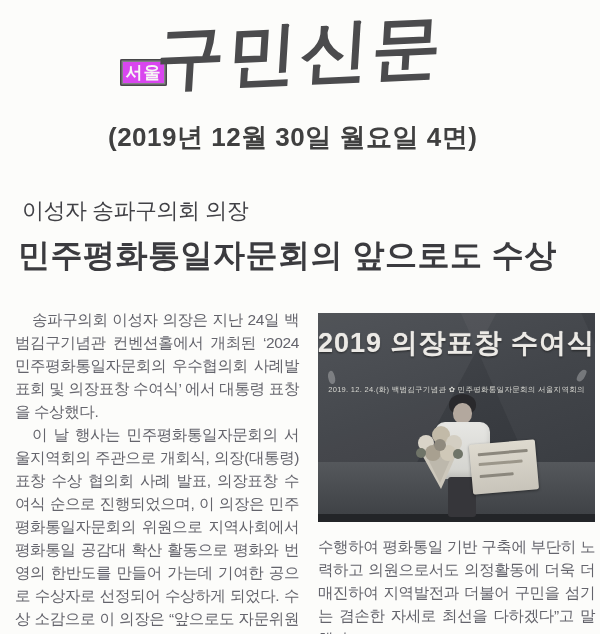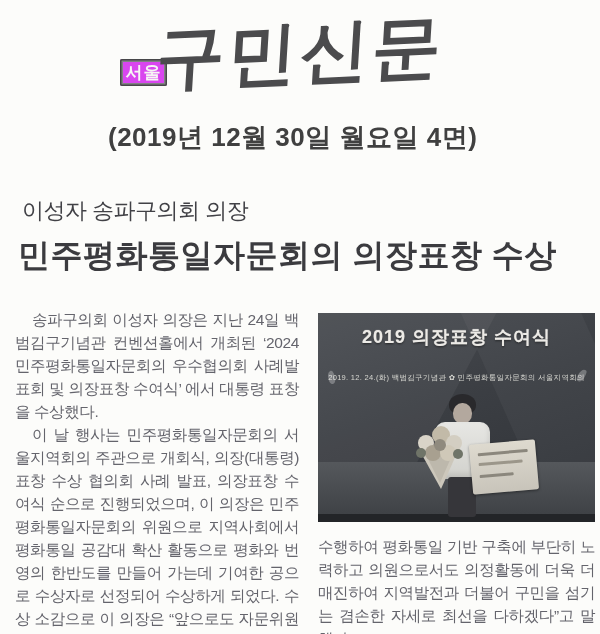--- a/index.html
+++ b/index.html
@@ -61,26 +61,26 @@
   .photo {
     position:relative; width:277px; height:209px; margin:5px 0 0 0;
     background:linear-gradient(160deg,#484b50 0%, #3b3e43 45%, #2f3237 100%);
     overflow:hidden;
   }
   .photo-streak { position:absolute; background:rgba(255,255,255,0.05); }
   .s1 { width:160px; height:300px; left:-40px; top:-60px; transform:rotate(28deg); }
   .s2 { width:110px; height:300px; right:-30px; top:-40px; transform:rotate(-24deg); background:rgba(255,255,255,0.04); }
   .banner-title {
     position:absolute; top:12px; left:0; right:0; text-align:center;
-    font-size:18px; font-weight:800; color:#eceae6; letter-spacing:1px;
+    font-size:27px; font-weight:800; color:#eceae6; letter-spacing:1px;
     text-shadow:0 1px 2px rgba(0,0,0,0.65), 0 0 1px #ffffff;
     white-space:nowrap;
   }
   .banner-sub {
-    position:absolute; top:60px; left:0; right:0; text-align:center;
+    position:absolute; top:72px; left:0; right:0; text-align:center;
     font-size:7.5px; color:#d8d8d2; letter-spacing:0.3px; white-space:nowrap;
   }
   .leaf { position:absolute; width:7px; height:13px; background:rgba(255,255,255,0.28);
           border-radius:70% 30% 60% 40%; }
   .leaf-left  { left:10px;  top:58px; transform:rotate(-20deg); }
   .leaf-right { right:10px; top:56px; transform:rotate(25deg); }
 
   .photo-floor {
     position:absolute; left:0; right:0; bottom:0; height:60px;
     background:linear-gradient(#55585c,#3c3f43);
@@ -125,21 +125,21 @@
 <div class="page">
 
   <header>
     <span class="seoul-badge">서울</span>
     <h1 class="masthead-title">구민신문</h1>
   </header>
 
   <div class="dateline">(2019년  12월  30일  월요일  4면)</div>
 
   <div class="kicker">이성자 송파구의회 의장</div>
-  <h2 class="headline">민주평화통일자문회의 의장표창 수상</h2>
+  <h2 class="headline">민주평화통일자문회의 앞으로도 수상</h2>
 
   <div class="article-body">
 
     <div class="col-left">
       <p class="body-p">송파구의회 이성자 의장은 지난 24일 백범김구기념관 컨벤션홀에서 개최된 ‘2024 민주평화통일자문회의 우수협의회 사례발표회 및 의장표창 수여식’ 에서 대통령 표창을 수상했다.</p>
       <p class="body-p">이 날 행사는 민주평화통일자문회의 서울지역회의 주관으로 개회식, 의장(대통령)표창 수상 협의회 사례 발표, 의장표창 수여식 순으로 진행되었으며, 이 의장은 민주평화통일자문회의 위원으로 지역사회에서 평화통일 공감대 확산 활동으로 평화와 번영의 한반도를 만들어 가는데 기여한 공으로 수상자로 선정되어 수상하게 되었다. 수상 소감으로 이 의장은 “앞으로도 자문위원으로서 역할을 성실히</p>
     </div>
 
     <div class="col-right">
 

